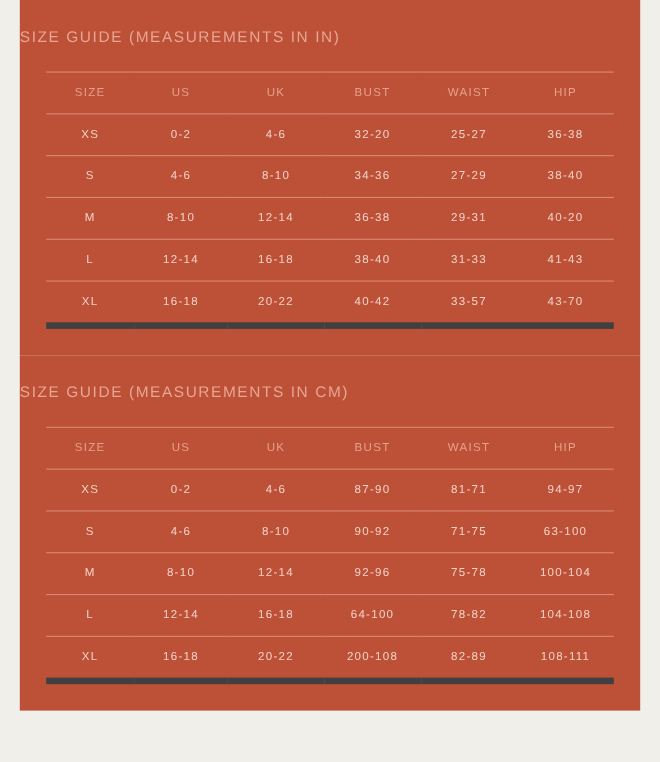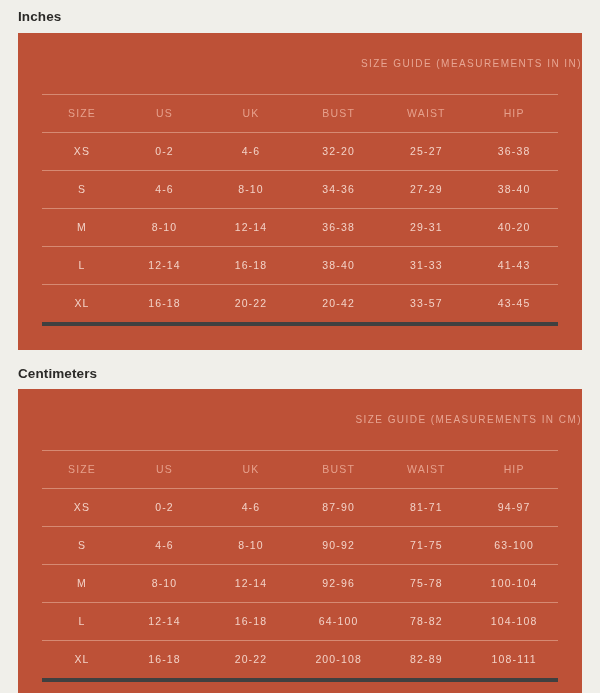--- a/index.html
+++ b/index.html
@@ -33,23 +33,23 @@
   .section-heading.second {
     padding-top: 17px;
     padding-bottom: 9px;
   }
   .panel {
     background: #bd5137;
     width: 564px;
     box-sizing: border-box;
   }
   .panel-caption {
-    text-align: right;
+    text-align: left;
     color: #e7a593;
-    font-size: 10px;
+    font-size: 14px;
     letter-spacing: 1.45px;
     padding-top: 26px;
     padding-bottom: 21px;
     line-height: 1;
   }
   .table-wrap {
     padding: 4px 24px 24px 24px;
   }
   table.size-table {
     width: 100%;
@@ -68,35 +68,34 @@
     font-weight: normal;
     border-top: 1px solid #d68a73;
   }
   table.size-table thead th {
     color: #e6a08c;
   }
   table.size-table tbody td {
     color: #f3d2c7;
   }
   table.size-table tbody tr:last-child td {
-    border-bottom: 4px solid #404040;
+    border-bottom: 6px solid #404040;
   }
   table.size-table col.c-size { width: 15.5%; }
   table.size-table col.c-us   { width: 16.5%; }
   table.size-table col.c-uk   { width: 17%; }
   table.size-table col.c-bust { width: 17%; }
   table.size-table col.c-waist{ width: 17%; }
   table.size-table col.c-hip  { width: 17%; }
 </style>
 </head>
 <body>
 
 <div class="page">
 
-  <div class="section-heading">Inches</div>
 
   <div class="panel">
     <div class="panel-caption">SIZE GUIDE (MEASUREMENTS IN IN)</div>
     <div class="table-wrap">
       <table class="size-table">
         <colgroup>
           <col class="c-size">
             <col class="c-us">
             <col class="c-uk">
           <col class="c-bust">
@@ -143,30 +142,29 @@
             <td>12-14</td>
             <td>16-18</td>
             <td>38-40</td>
             <td>31-33</td>
             <td>41-43</td>
           </tr>
           <tr>
             <td>XL</td>
             <td>16-18</td>
             <td>20-22</td>
-            <td>20-42</td>
+            <td>40-42</td>
             <td>33-57</td>
-            <td>43-45</td>
+            <td>43-70</td>
           </tr>
         </tbody>
       </table>
     </div>
   </div>
 
-  <div class="section-heading second">Centimeters</div>
 
   <div class="panel">
     <div class="panel-caption">SIZE GUIDE (MEASUREMENTS IN CM)</div>
     <div class="table-wrap">
       <table class="size-table">
         <colgroup>
           <col class="c-size">
             <col class="c-us">
             <col class="c-uk">
           <col class="c-bust">

